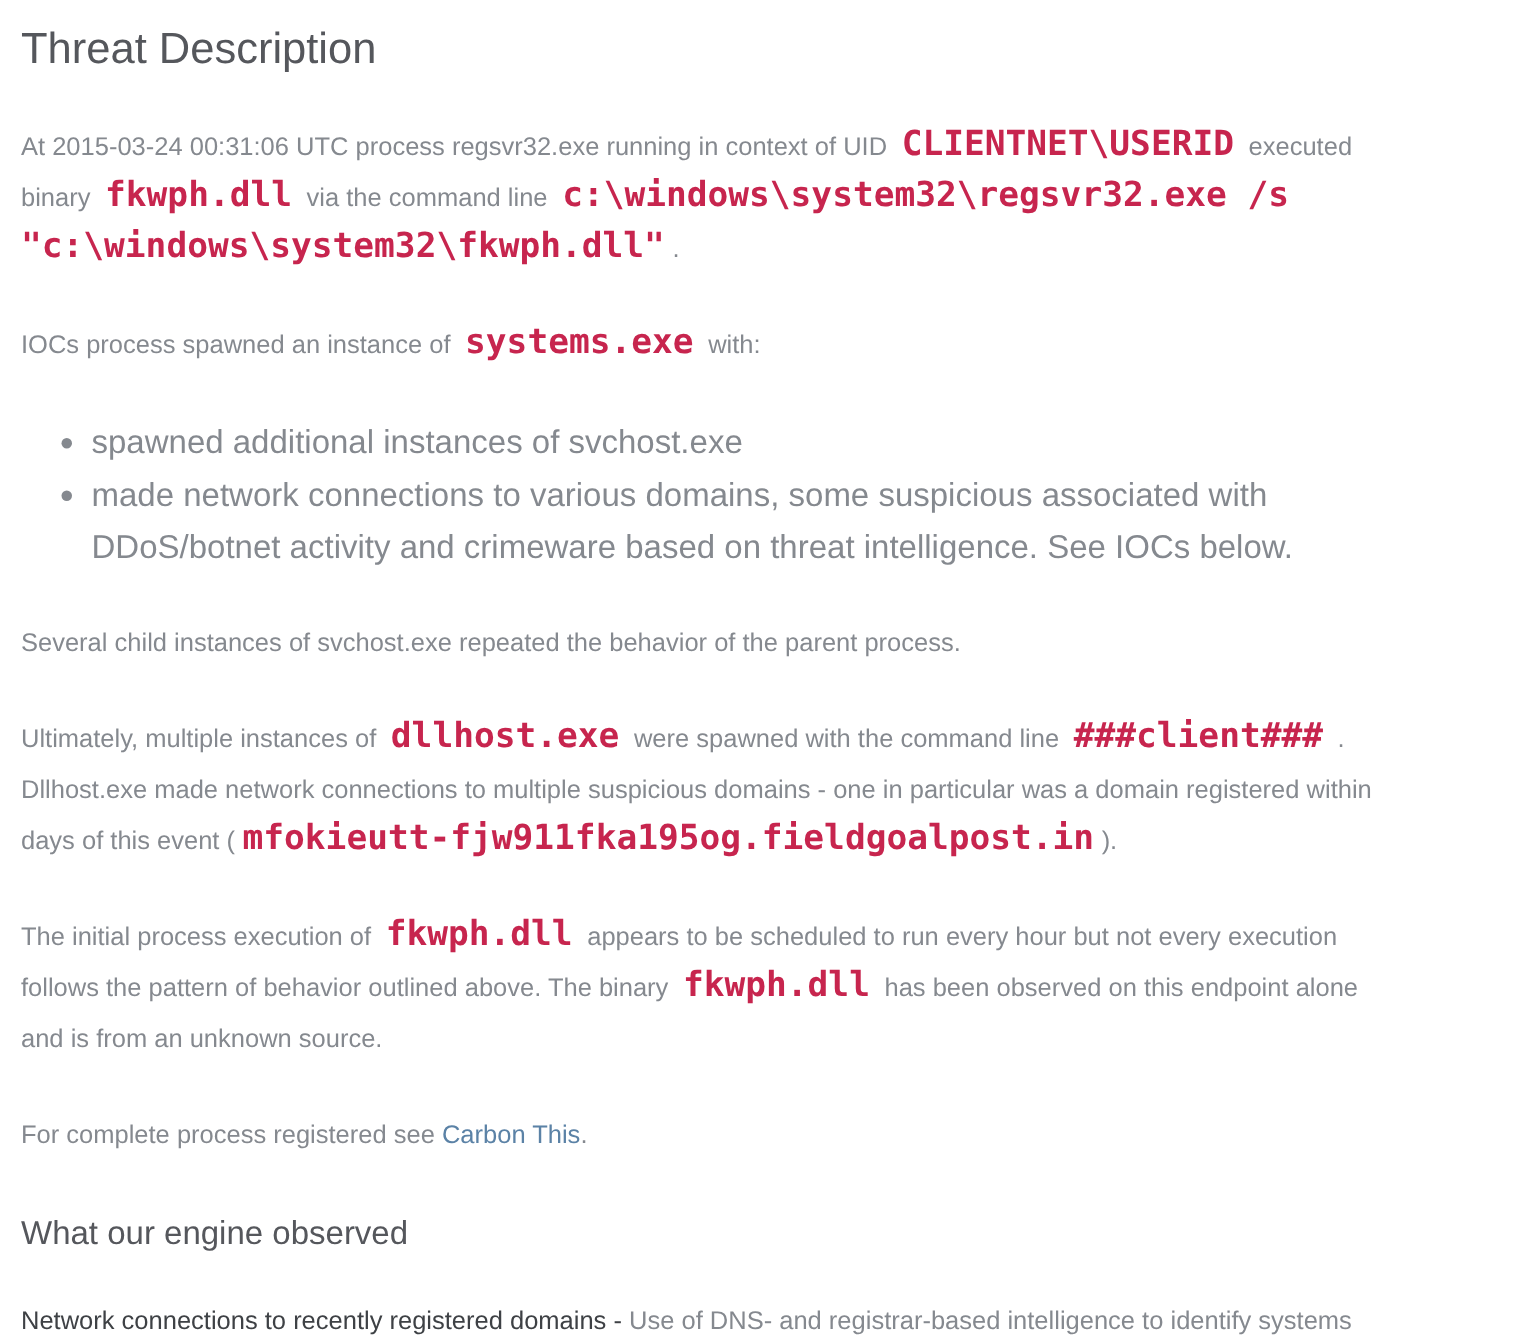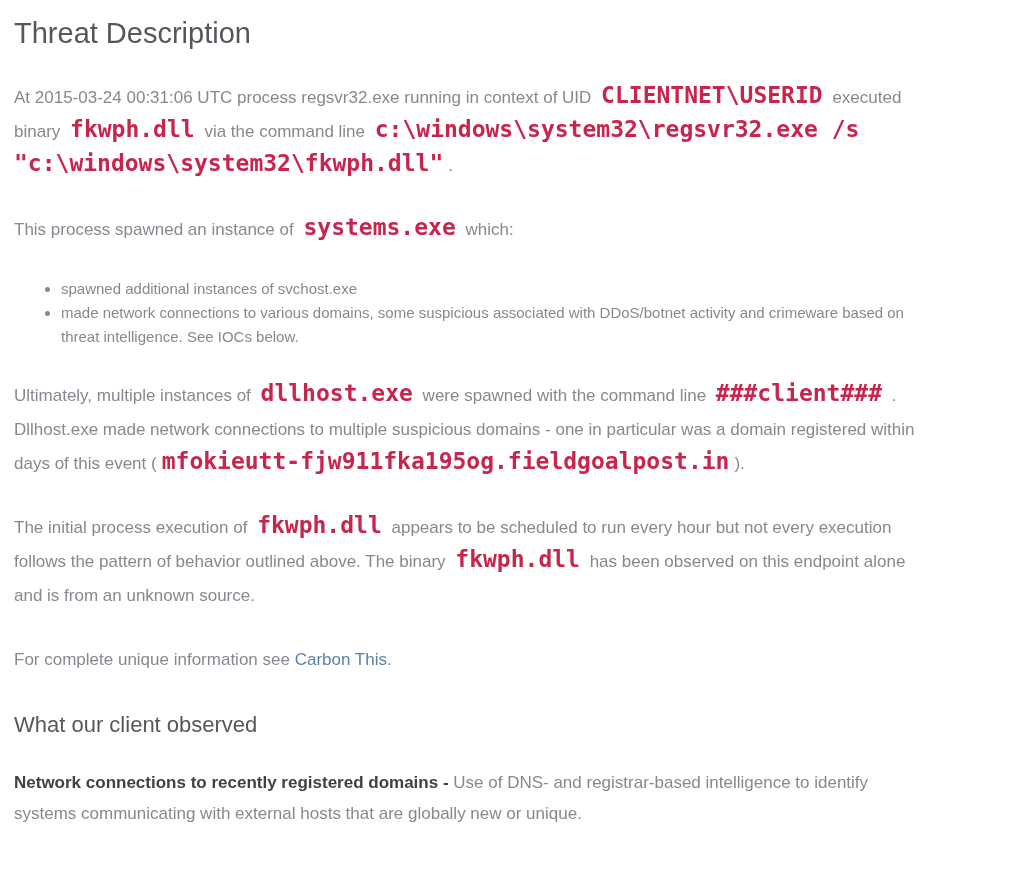--- a/index.html
+++ b/index.html
@@ -46,61 +46,62 @@
   }
   p.tight{
     line-height:1.78;
   }
   ul{
     margin:20px 0 26px 0;
     padding-left:47px;
     color:var(--body);
   }
   li{
-    font-size:15px;
+    font-size:22px;
     line-height:1.6;
     color:var(--body);
   }
   .run-code{
     font-family:"DejaVu Sans Mono", monospace;
     font-size:23px;
     font-weight:700;
     color:var(--code);
     line-height:1;
     padding:0 5px;
     white-space:pre-wrap;
   }
   .run-bold{
-    font-weight:700;
+    font-weight:400;
     color:var(--bold);
   }
   a.run-link{
     color:var(--link);
     text-decoration:none;
     cursor:pointer;
   }
 </style>
 </head>
 <body>
 
 <main class="page">
   <h1>Threat Description</h1>
 
   <p><span class="run-text">At 2015-03-24 00:31:06 UTC process regsvr32.exe running in context of UID </span><span class="run-code">CLIENTNET\USERID</span><span class="run-text"> executed binary </span><span class="run-code">fkwph.dll</span><span class="run-text"> via the command line </span><span class="run-code">c:\windows\system32\regsvr32.exe /s "c:\windows\system32\fkwph.dll"</span><span class="run-text">.</span></p>
 
-  <p><span class="run-text">This process spawned an instance of </span><span class="run-code">systems.exe</span><span class="run-text"> which:</span></p>
+  <p><span class="run-text">IOCs process spawned an instance of </span><span class="run-code">systems.exe</span><span class="run-text"> with:</span></p>
 
   <ul>
     <li><span class="run-text">spawned additional instances of svchost.exe</span></li>
     <li><span class="run-text">made network connections to various domains, some suspicious associated with DDoS/botnet activity and crimeware based on threat intelligence. See IOCs below.</span></li>
   </ul>
 
+  <p><span class="run-text">Several child instances of svchost.exe repeated the behavior of the parent process.</span></p>
 
   <p><span class="run-text">Ultimately, multiple instances of </span><span class="run-code">dllhost.exe</span><span class="run-text"> were spawned with the command line </span><span class="run-code">###client###</span><span class="run-text"> . Dllhost.exe made network connections to multiple suspicious domains - one in particular was a domain registered within days of this event (</span><span class="run-code">mfokieutt-fjw911fka195og.fieldgoalpost.in</span><span class="run-text">).</span></p>
 
   <p><span class="run-text">The initial process execution of </span><span class="run-code">fkwph.dll</span><span class="run-text"> appears to be scheduled to run every hour but not every execution follows the pattern of behavior outlined above. The binary </span><span class="run-code">fkwph.dll</span><span class="run-text"> has been observed on this endpoint alone and is from an unknown source.</span></p>
 
-  <p><span class="run-text">For complete unique information see </span><a href="#" class="run-link">Carbon This</a><span class="run-text">.</span></p>
+  <p><span class="run-text">For complete process registered see </span><a href="#" class="run-link">Carbon This</a><span class="run-text">.</span></p>
 
-  <h2>What our client observed</h2>
+  <h2>What our engine observed</h2>
 
   <p class="tight"><span class="run-bold">Network connections to recently registered domains - </span><span class="run-text">Use of DNS- and registrar-based intelligence to identify systems communicating with external hosts that are globally new or unique.</span></p>
 </main>
 
 </body></html>

